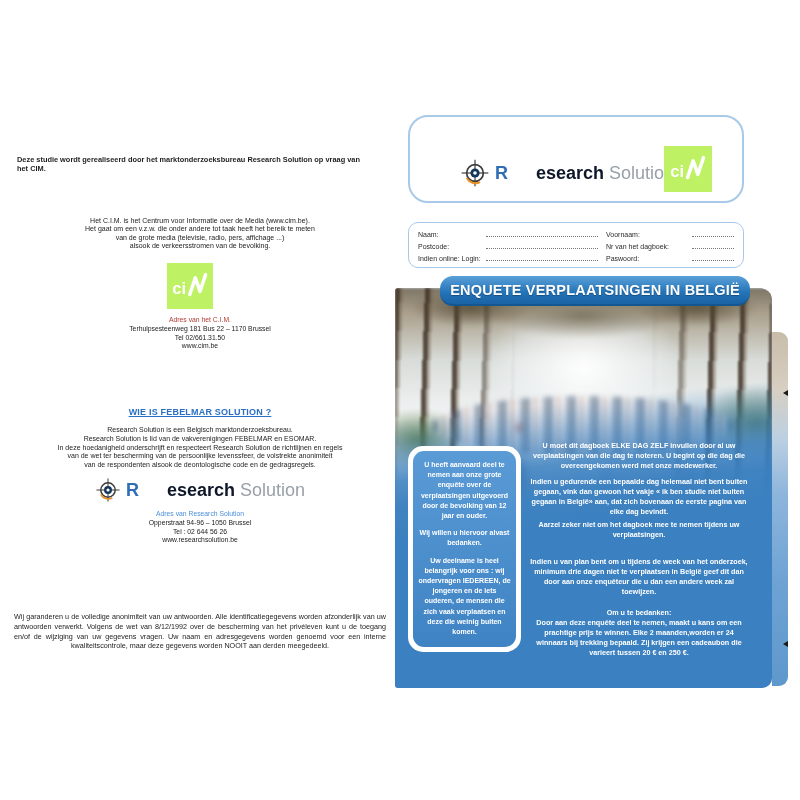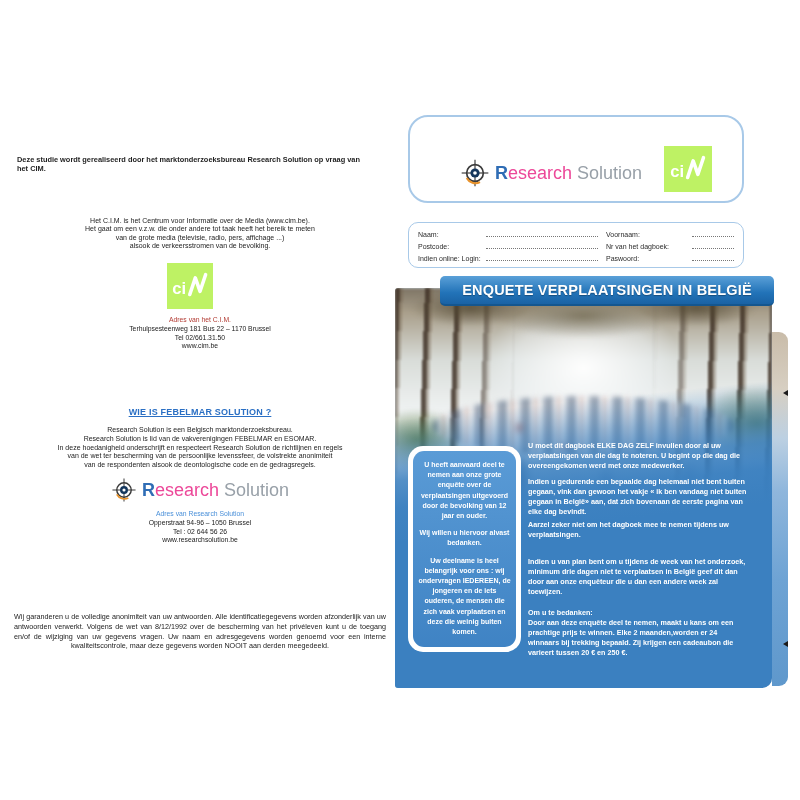--- a/index.html
+++ b/index.html
@@ -27,21 +27,21 @@
   
   .cim-logo{background:#bef264;display:flex;align-items:center;justify-content:center;}
   .cim-logo svg{width:86%;height:86%;}
   .cim-lp{position:absolute;top:263px;left:157px;width:46px;height:46px;}
   .cim-hd{position:absolute;top:29px;right:30px;width:48px;height:46px;}
 
   
   .rs-logo{display:flex;align-items:center;gap:5px;}
   .rs-word{white-space:nowrap;}
   .rs-r{color:#2f6db5;font-weight:bold;}
-  .rs-research{color:#ec4899;font-weight:normal;}
+  .rs-research{color:#0f172a;font-weight:bold;margin-left:28px;}
   .rs-solution{color:#98a0a8;font-weight:normal;}
   .rs-lp{position:absolute;top:477px;left:0;width:100%;justify-content:center;font-size:18px;}
   .rs-lp svg{width:26px;height:26px;}
   .rs-hd{position:absolute;left:50px;top:41px;font-size:18px;}
   .rs-hd svg{width:30px;height:30px;}
 
   
   .rp{position:absolute;left:395px;top:0;width:400px;height:800px;}
   .header-box{position:absolute;left:13px;top:115px;width:336px;height:88px;background:#fff;
               border:2px solid #a8c9e8;border-radius:20px;box-sizing:border-box;}
@@ -49,21 +49,21 @@
             border-radius:10px;box-sizing:border-box;padding:6px 9px 5px 9px;display:flex;flex-direction:column;
             justify-content:space-between;font-size:7px;color:#2b2b2b;background:#fff;}
   .f-row{display:flex;align-items:flex-end;}
   .f-c1{flex:0 0 188px;display:flex;align-items:flex-end;}
   .f-c2{flex:1;display:flex;align-items:flex-end;justify-content:space-between;}
   .f-label{flex:0 0 68px;white-space:nowrap;}
   .f-label2{white-space:nowrap;}
   .dots{flex:1;border-bottom:1px dotted #777;height:7px;margin:0 8px 1px 0;}
   .dots2{flex:0 0 42px;border-bottom:1px dotted #777;height:7px;margin-bottom:1px;}
 
-  .banner{position:absolute;left:45px;top:276px;width:334px;height:30px;border-radius:5px;z-index:6;
+  .banner{position:absolute;left:45px;top:276px;width:310px;height:30px;border-radius:13px;z-index:6;
           background:linear-gradient(to bottom,#5aa0d8,#2273b8 60%,#1a62a4);border-bottom:2px solid #14568f;
           color:#fff;font-weight:bold;font-size:14.5px;display:flex;align-items:center;justify-content:center;
           letter-spacing:.2px;text-shadow:0 1px 1px rgba(0,0,0,.3);box-sizing:border-box;}
 
   
   .photo{position:absolute;left:0;top:288px;width:377px;height:400px;overflow:hidden;
          border-radius:3px 12px 10px 3px;z-index:1;background:#cfdce8;}
   .ph{position:absolute;}
   .ph-base{inset:0;filter:blur(1.5px);background:
      radial-gradient(ellipse 130px 90px at 50% 20%, rgba(255,255,255,.95), rgba(240,244,246,.5) 55%, transparent 78%),
@@ -108,21 +108,21 @@
   .intro-box-outer{position:absolute;left:13px;top:446px;width:113px;height:206px;background:#fff;
         border-radius:15px;padding:5px;box-sizing:border-box;z-index:4;}
   .intro-box-inner{width:100%;height:100%;background:linear-gradient(to bottom,#5a9bd6,#3f83c4);
         border-radius:11px;color:#fff;text-align:center;font-size:7px;line-height:10.2px;
         padding:9px 5px;box-sizing:border-box;font-weight:600;}
   .intro-box-inner p{margin:0 0 7px 0;}
   .ib-bold{font-weight:bold;}
 
   .main-text{position:absolute;left:133px;top:441px;width:222px;z-index:4;color:#fff;
         font-size:7.2px;line-height:10px;font-weight:600;}
-  .main-text p{margin:0 0 6px 0;}
+  .main-text p{margin:0 0 6px 0;text-align:center;}
   .mt-p2{margin-bottom:9px !important;}
   .mt-p3{margin-bottom:3px !important;}
   .mt-p4{margin-bottom:17px !important;}
   .mt-p5{margin-bottom:11px !important;}
   .mt-title{margin-bottom:0 !important;font-weight:bold;}
   .mt-bold{font-weight:bold;}
 </style>
 </head>
 <body>
 
@@ -260,21 +260,21 @@
     <div class="intro-box-outer">
       <div class="intro-box-inner">
         <p>U heeft aanvaard deel te nemen aan onze grote enquête over de verplaatsingen uitgevoerd door de bevolking van 12 jaar en ouder.</p>
         <p class="ib-bold">Wij willen u hiervoor alvast bedanken.</p>
         <p><span>Uw deelname is heel belangrijk voor ons : wij ondervragen </span><span class="ib-bold">IEDEREEN</span><span>, de jongeren en de iets ouderen, de mensen die zich vaak verplaatsen en deze die weinig buiten komen.</span></p>
       </div>
     </div>
 
     <div class="main-text">
       <p><span>U moet dit dagboek </span><span class="mt-bold">ELKE DAG ZELF</span><span> invullen door al uw verplaatsingen van die dag te noteren. U begint op die dag die overeengekomen werd met onze medewerker.</span></p>
-      <p class="mt-p3">Indien u gedurende een bepaalde dag helemaal niet bent buiten gegaan, vink dan gewoon het vakje « ik ben vandaag niet buiten gegaan in België» aan, dat zich bovenaan de eerste pagina van elke dag bevindt.</p>
+      <p class="mt-p3">Indien u gedurende een bepaalde dag helemaal niet bent buiten gegaan, vink dan gewoon het vakje « ik ben studie niet buiten gegaan in België» aan, dat zich bovenaan de eerste pagina van elke dag bevindt.</p>
       <p class="mt-p4">Aarzel zeker niet om het dagboek mee te nemen tijdens uw verplaatsingen.</p>
       <p class="mt-p5">Indien u van plan bent om u tijdens de week van het onderzoek, minimum drie dagen niet te verplaatsen in België geef dit dan door aan onze enquêteur die u dan een andere week zal toewijzen.</p>
       <p class="mt-title">Om u te bedanken:</p>
       <p>Door aan deze enquête deel te nemen, maakt u kans om een prachtige prijs te winnen. Elke 2 maanden,worden er 24 winnaars bij trekking bepaald. Zij krijgen een cadeaubon die varieert tussen 20 € en 250 €.</p>
     </div>
 
   </div>
 </div>
 
 </body></html>

